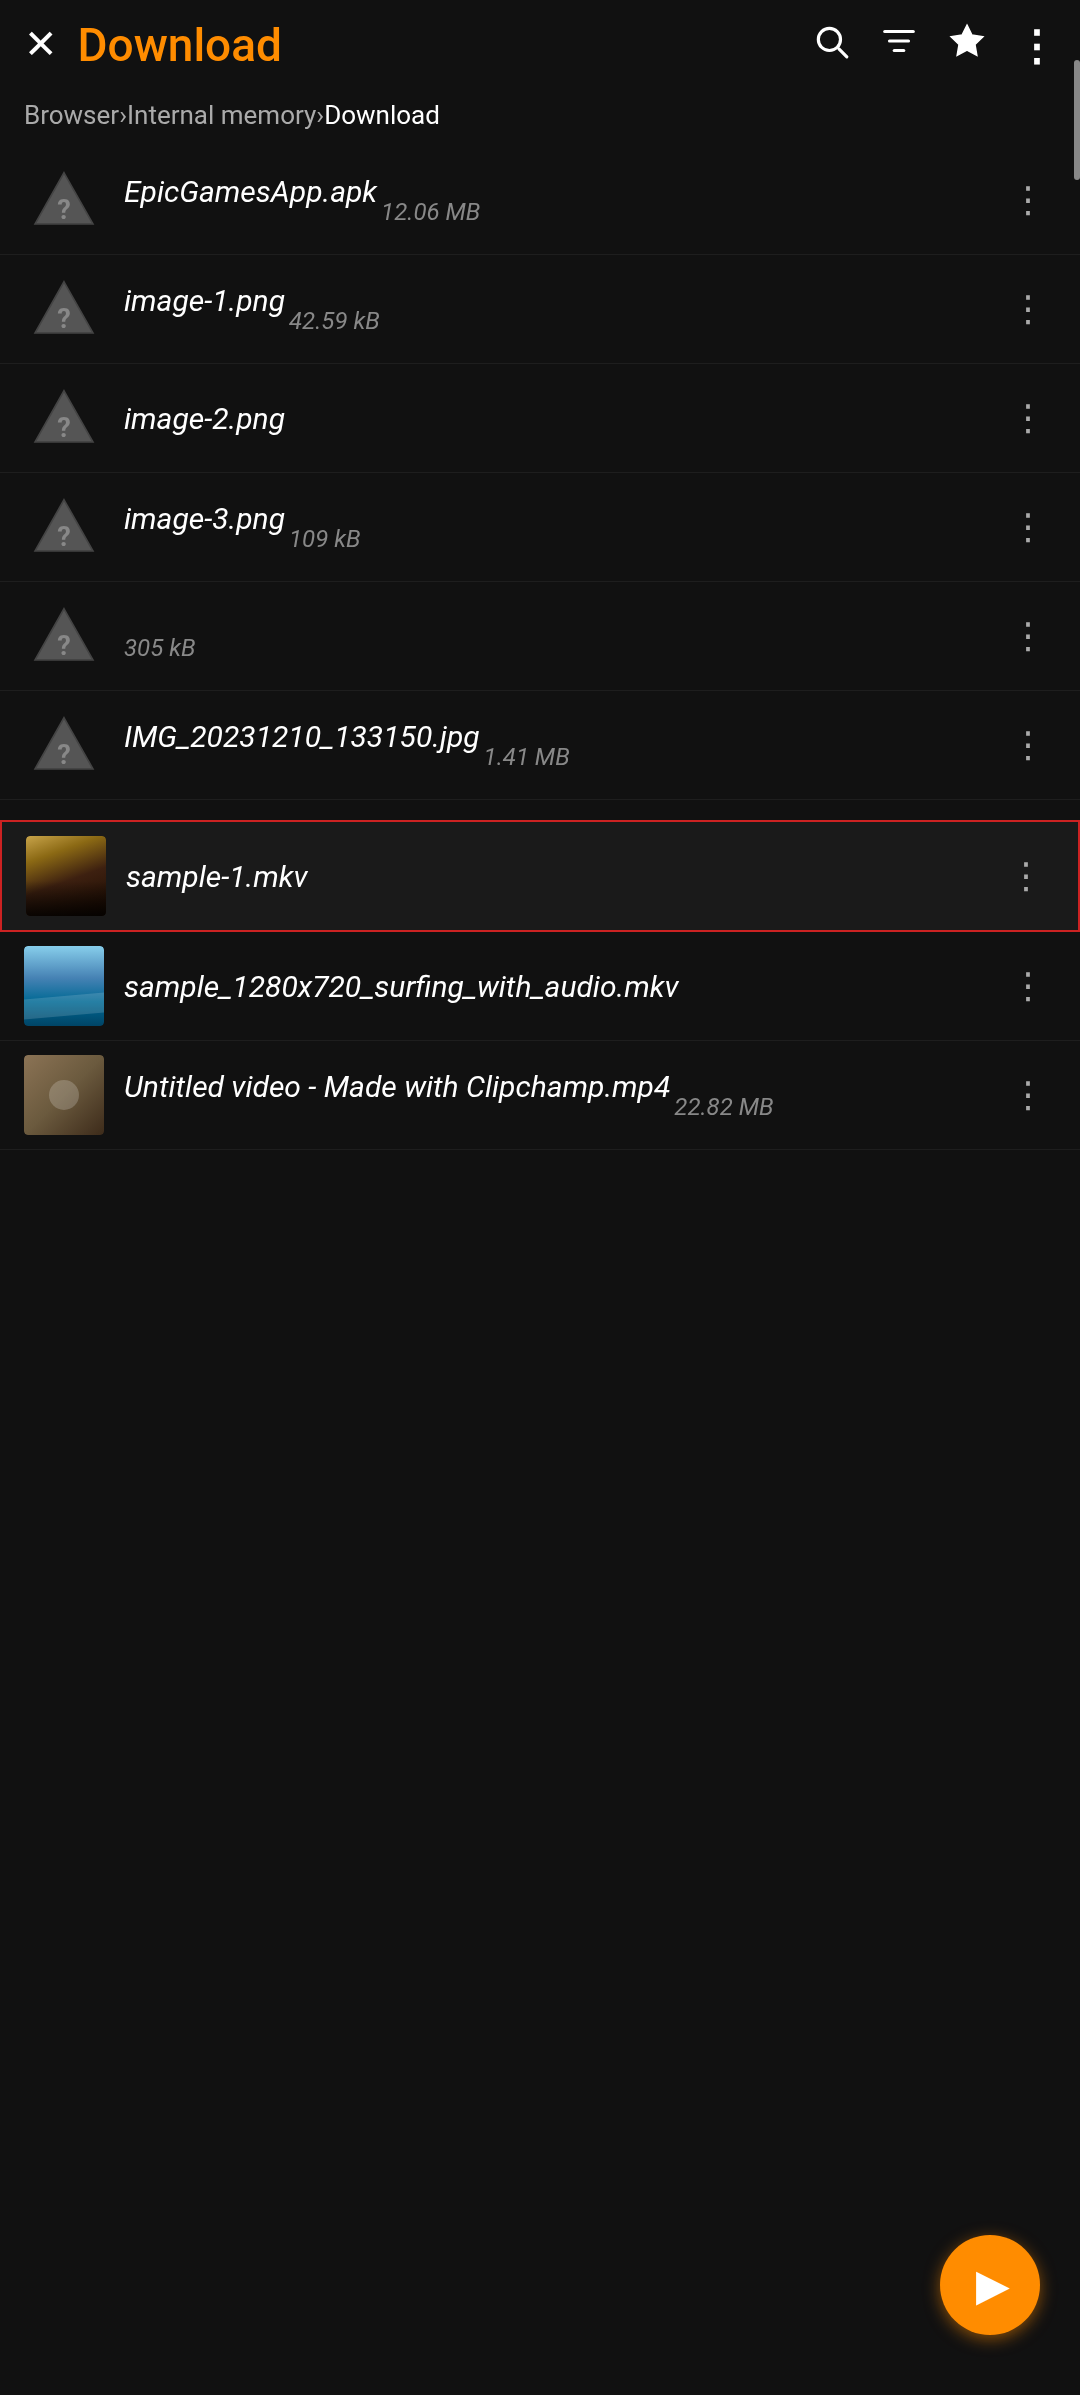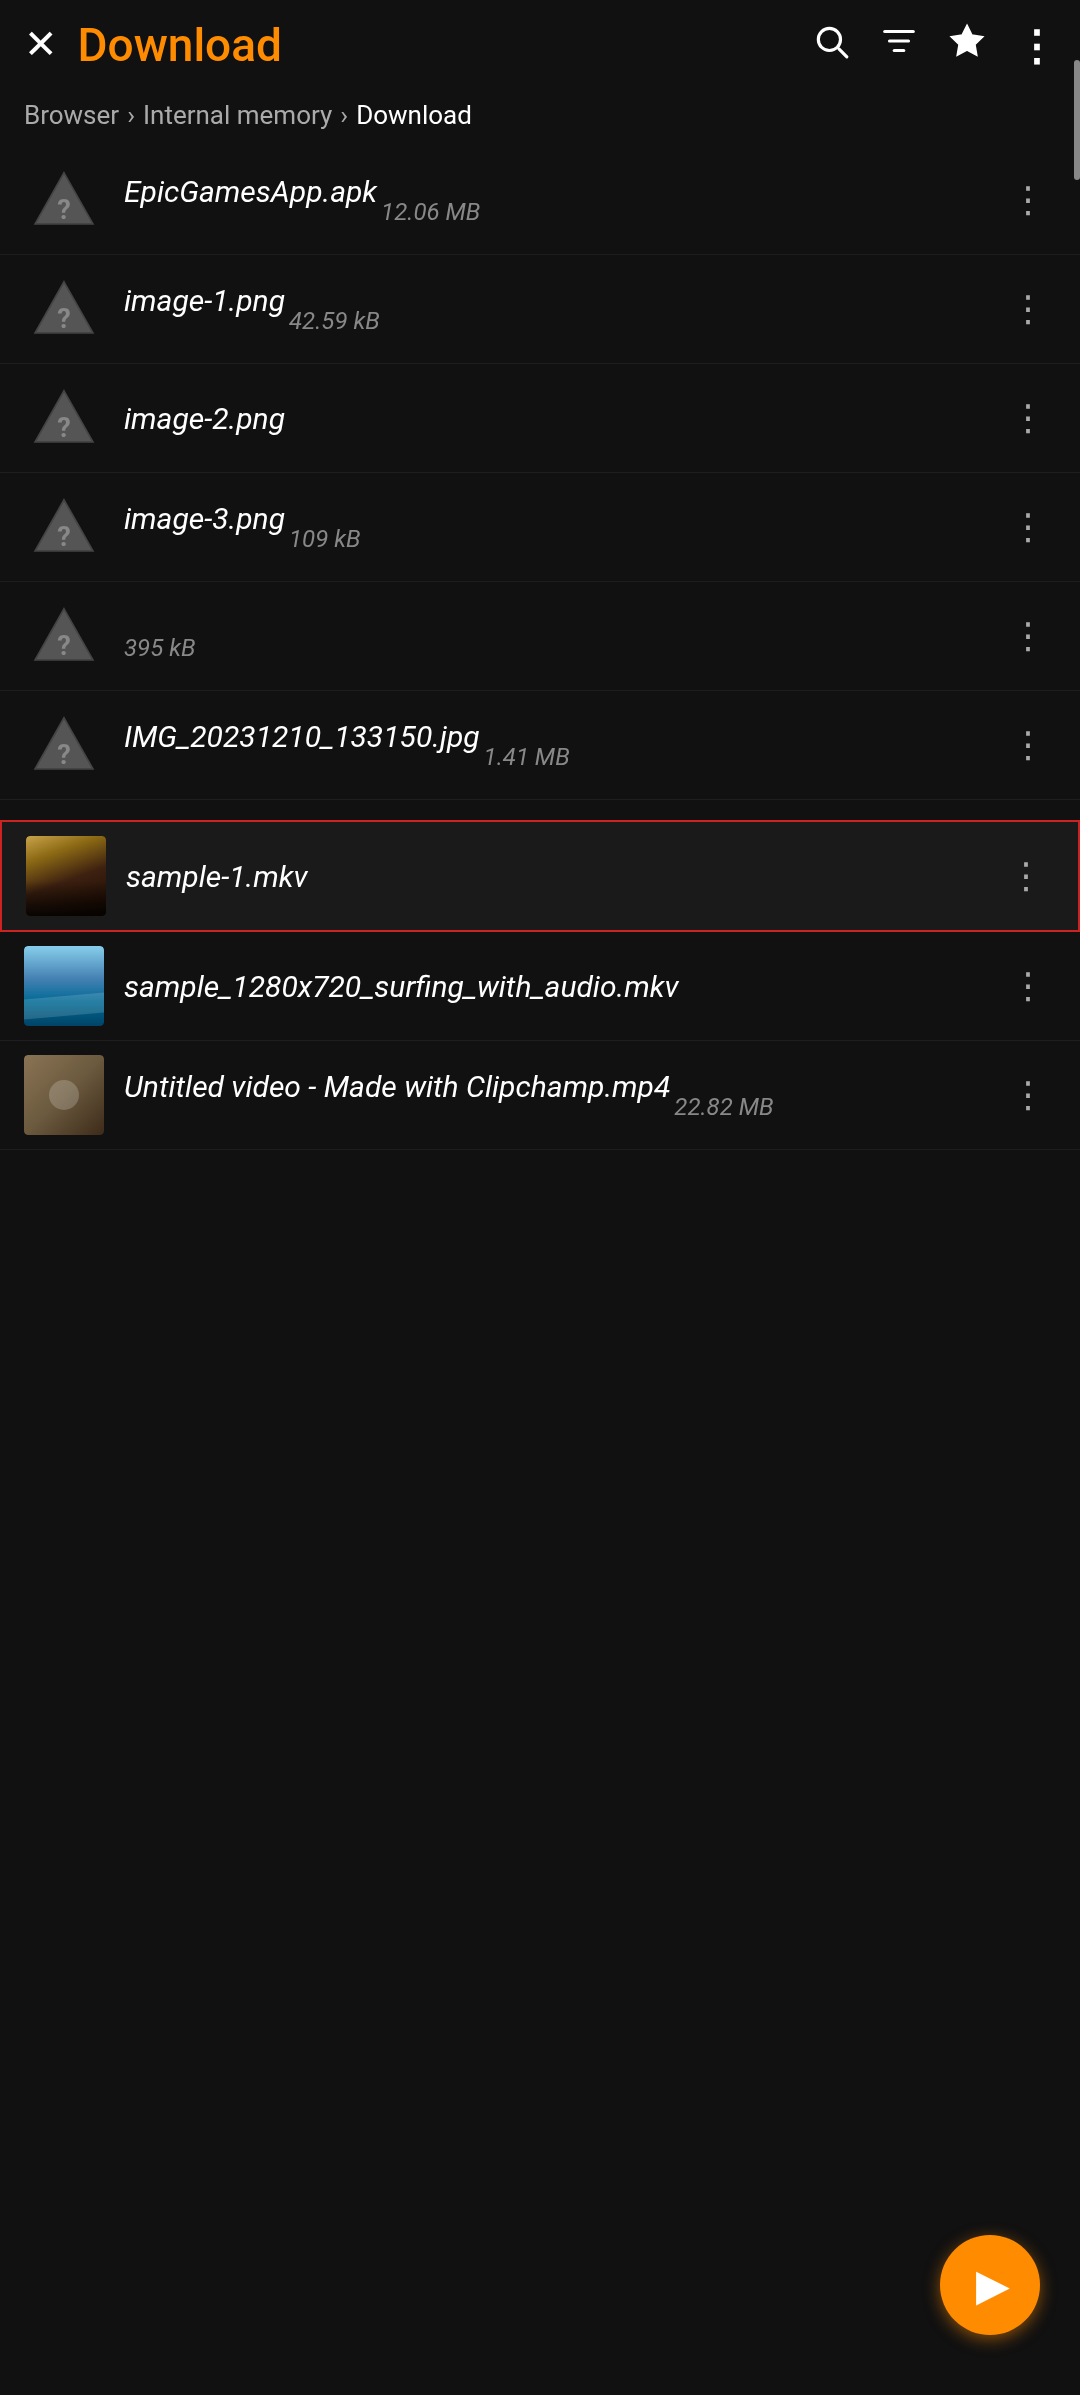--- a/index.html
+++ b/index.html
@@ -48,21 +48,20 @@
     }
     .header-icon.star {
       color: #ffffff;
     }
 
     
     .breadcrumb {
       display: flex;
       align-items: flex-start;
       padding: 10px 24px 16px;
-      gap: 8px;
     }
     .breadcrumb-item {
       color: #aaaaaa;
       font-size: 26px;
     }
     .breadcrumb-separator {
       color: #aaaaaa;
       font-size: 26px;
     }
     .breadcrumb-item.active {
@@ -286,21 +285,21 @@
     <div class="unknown-icon">
       <svg viewBox="0 0 80 80" xmlns="http://www.w3.org/2000/svg">
 
         <polygon points="40,8 74,68 6,68" fill="#555555" stroke="#444" stroke-width="2"></polygon>
 
         <text x="40" y="62" text-anchor="middle" font-size="32" font-weight="bold" fill="#888888">?</text>
       </svg>
     </div>
       </div>
     <div class="file-info">
-      <span class="file-size">395 kB</span>
+      <span class="file-size">305 kB</span>
     </div>
     <span class="file-more">⋮</span>
   </div>
     <div class="file-item">
     <div class="file-thumbnail">
     <div class="unknown-icon">
       <svg viewBox="0 0 80 80" xmlns="http://www.w3.org/2000/svg">
 
         <polygon points="40,8 74,68 6,68" fill="#555555" stroke="#444" stroke-width="2"></polygon>
 

